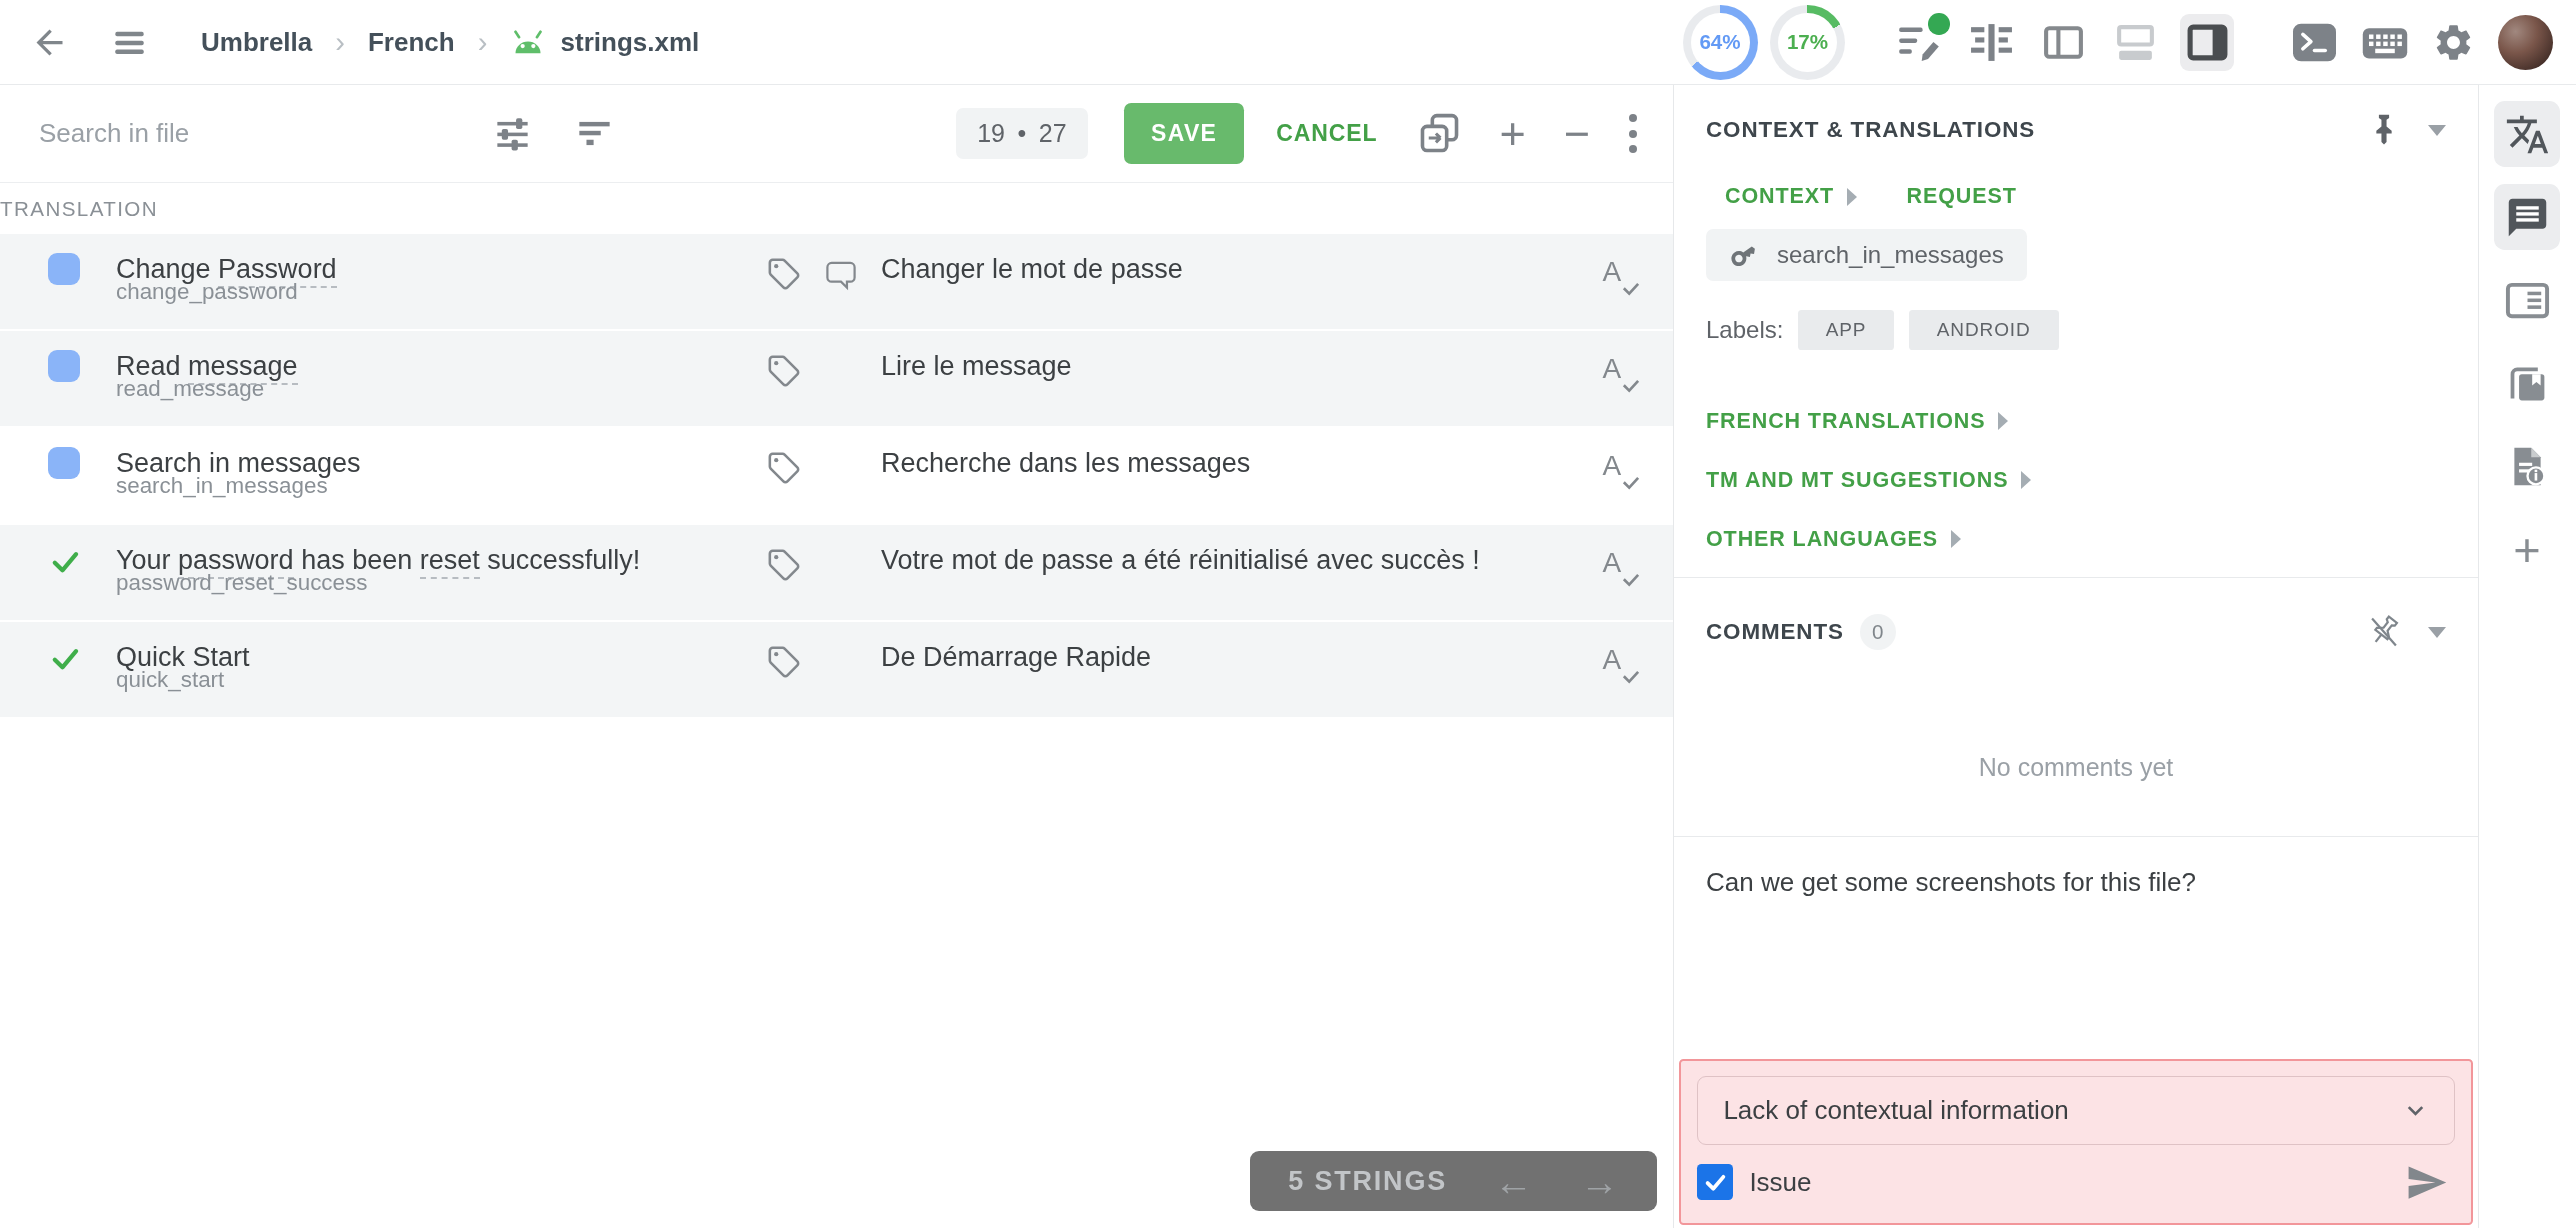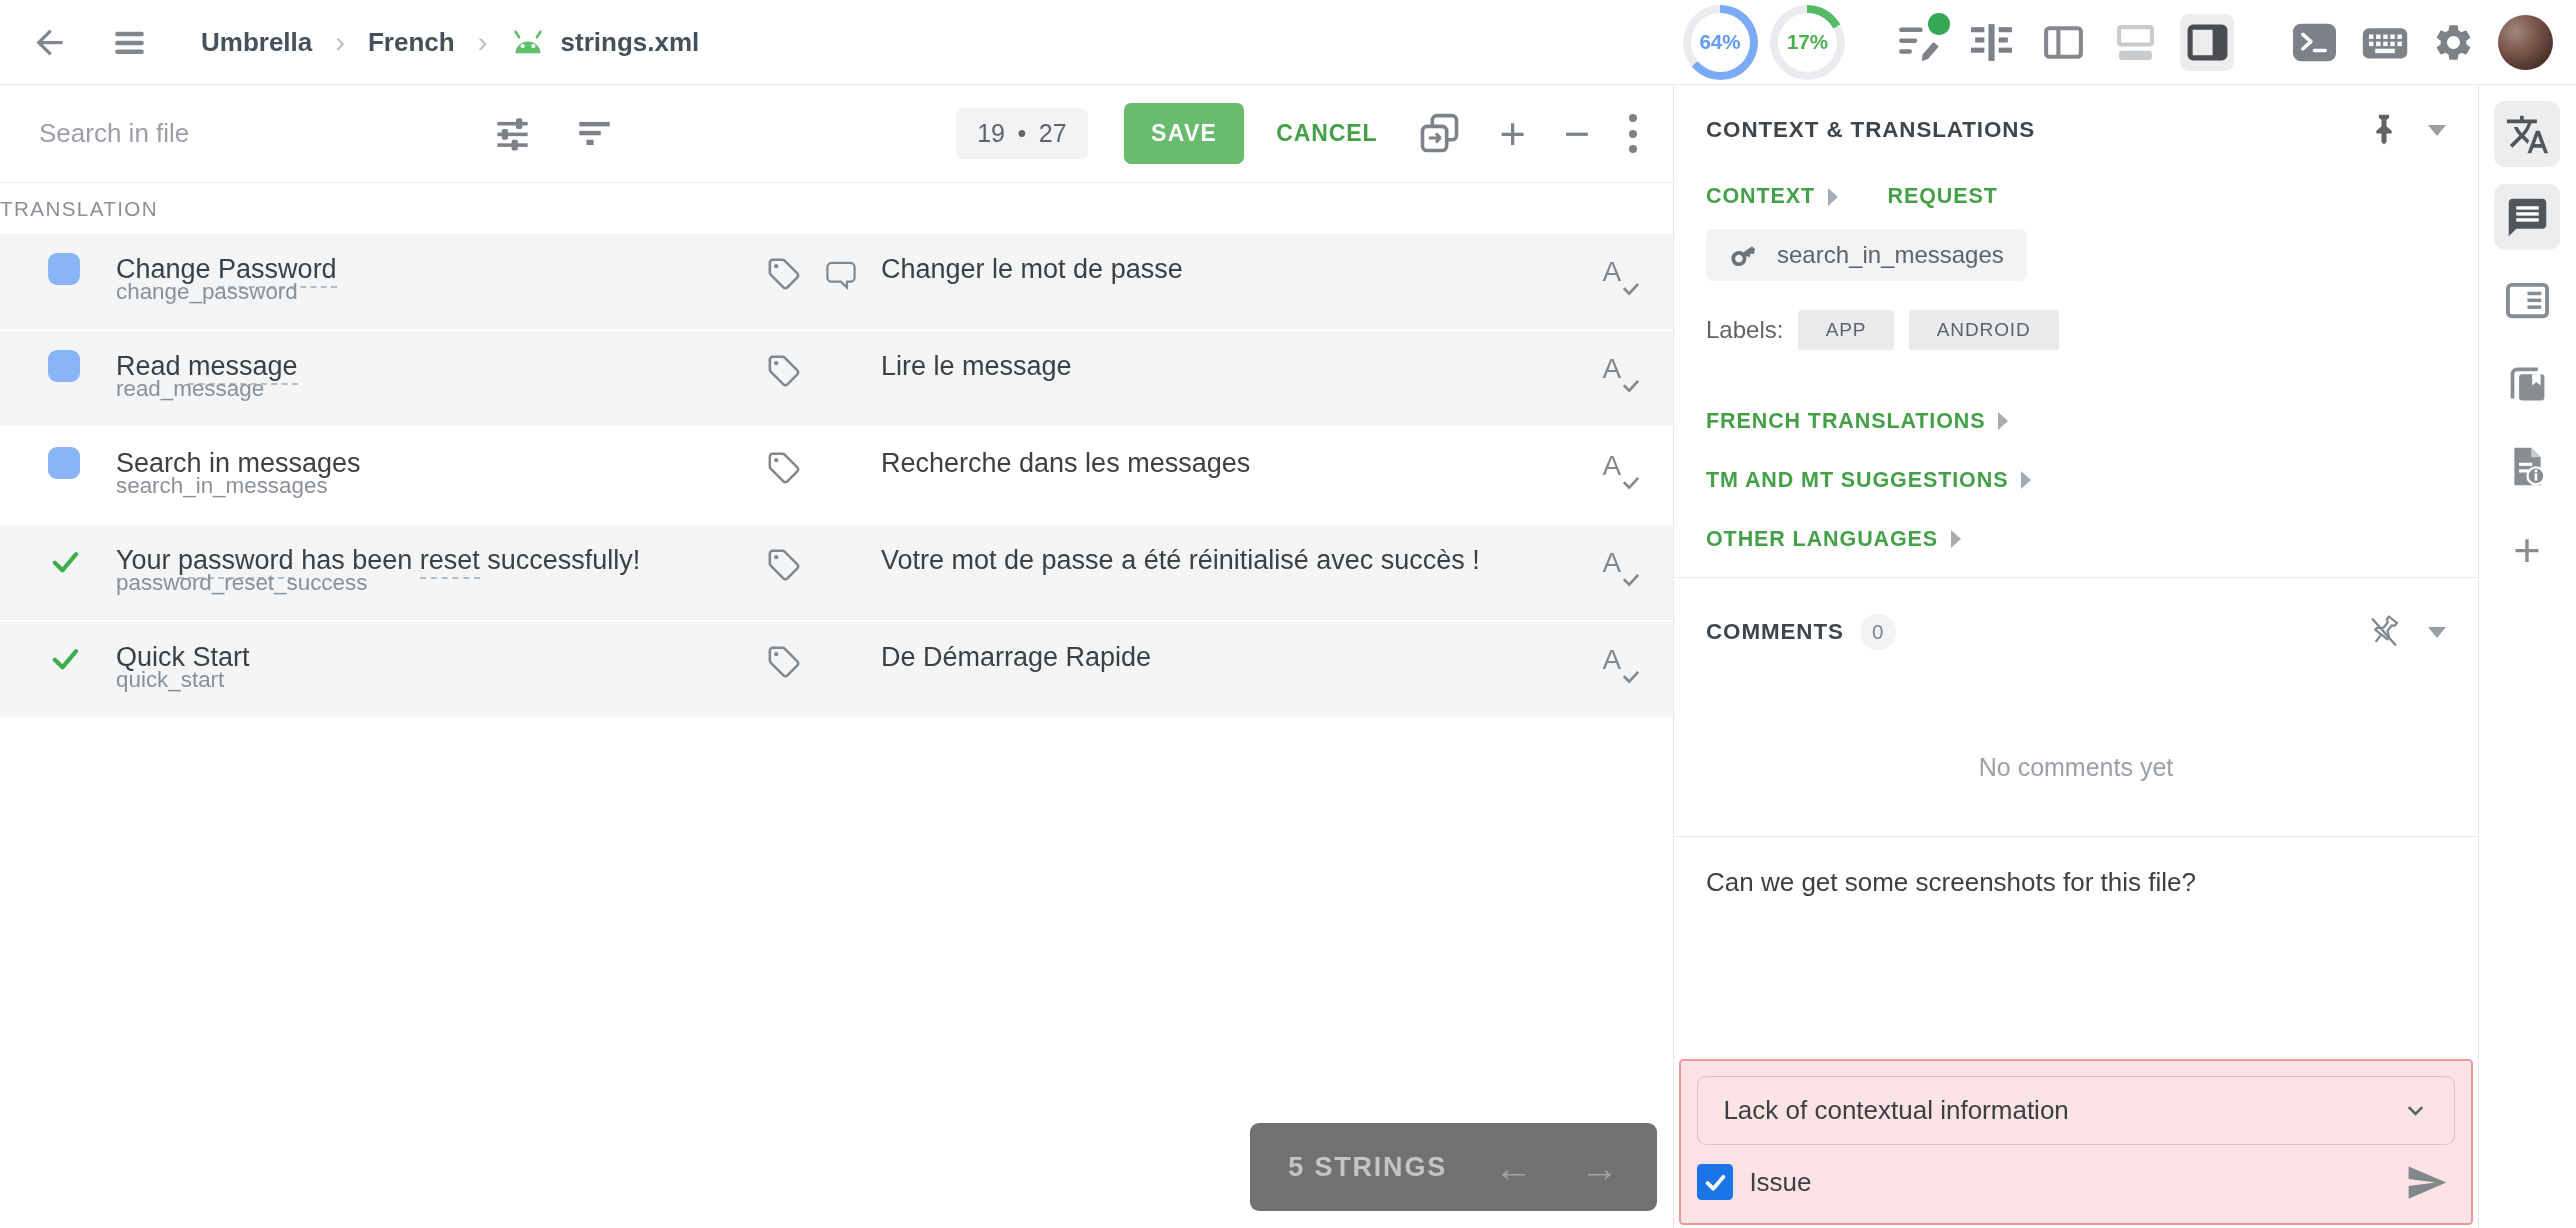--- a/index.html
+++ b/index.html
@@ -56,30 +56,30 @@
   .st-translated { border-radius:9px; background:#8ab4f8; }
   .row-src { position:absolute; left:116px; top:19.7px; font-size:27px; color:#3c4043; white-space:nowrap; }
   .row-src .term { border-bottom:2.7px dashed #b7bcc1; padding-bottom:2.7px; }
   .row-key { position:absolute; left:116px; top:45px; font-size:22.4px; color:#8a9096; }
   .row-icons { position:absolute; left:767px; top:23px; display:flex; gap:23px; }
   .row-trans { position:absolute; left:881px; top:19.7px; font-size:27px; color:#3c4043; white-space:nowrap; }
   .spell-btn { position:absolute; left:1599px; top:21.5px; width:39px; height:39px; color:#83888d; font-size:28px; }
   .spell-btn svg { position:absolute; right:-1.8px; bottom:-1.8px; }
   .spell-a { position:absolute; left:3.6px; top:0; }
 
-  .strings-pager { position:absolute; right:16px; bottom:18px; height:88px; display:flex; align-items:center; gap:47px; padding:0 38px; background:#717171; border-radius:9px; }
+  .strings-pager { position:absolute; right:16px; bottom:18px; height:60px; display:flex; align-items:center; gap:47px; padding:0 38px; background:#717171; border-radius:9px; }
   .strings-pager .lbl { color:#c2c5c8; font-size:27px; font-weight:700; letter-spacing:1.8px; }
   .pager-arrow { font-size:39px; color:#9fa3a6; line-height:1; background:none; border:none; cursor:pointer; }
 
   
   .panel-head { display:flex; align-items:center; }
   .panel-title { font-size:22.4px; font-weight:700; letter-spacing:0.9px; color:#3e464c; }
   .caret-down { width:0; height:0; border-left:9.8px solid transparent; border-right:9.8px solid transparent; border-top:11.6px solid #9aa0a6; margin-left:27px; }
   .ctx-section { height:492px; padding:27px 32px 0 32px; }
-  .ctx-tabs { margin-top:36px; display:flex; align-items:flex-start; gap:12.5px; }
+  .ctx-tabs { margin-top:36px; display:flex; align-items:flex-start; gap:12.5px;margin-left:19px; }
   .green-link { color:#43a047; font-size:21.5px; font-weight:700; letter-spacing:0.9px; background:none; border:none; cursor:pointer; font-family:inherit; display:flex; align-items:center; gap:12.5px; }
   .tri-right { width:0; height:0; border-top:9px solid transparent; border-bottom:9px solid transparent; border-left:10.7px solid #a5adb3; }
   .tab-gap { width:25px; }
   .key-pill { margin-top:19.7px; display:inline-flex; align-items:center; gap:18px; background:#f1f3f4; border-radius:7.2px; height:52px; padding:0 23px; font-size:24px; color:#5f6368; align-self:flex-start; }
   .labels-row { margin-top:29px; display:flex; align-items:center; font-size:24px; color:#5f6368; }
   .badge { background:#e9ebed; color:#5f6368; font-size:19px; letter-spacing:0.9px; border-radius:3.6px; padding:9px 28px; margin-left:14.3px; }
   .side-sections { margin-top:25px; }
   .side-sections .green-link { margin-top:34px; }
   .comments-section { border-top:1.8px solid #e8eaec; height:259px; padding:0 32px; position:relative; }
   .comments-head { display:flex; align-items:center; padding-top:36px; }

